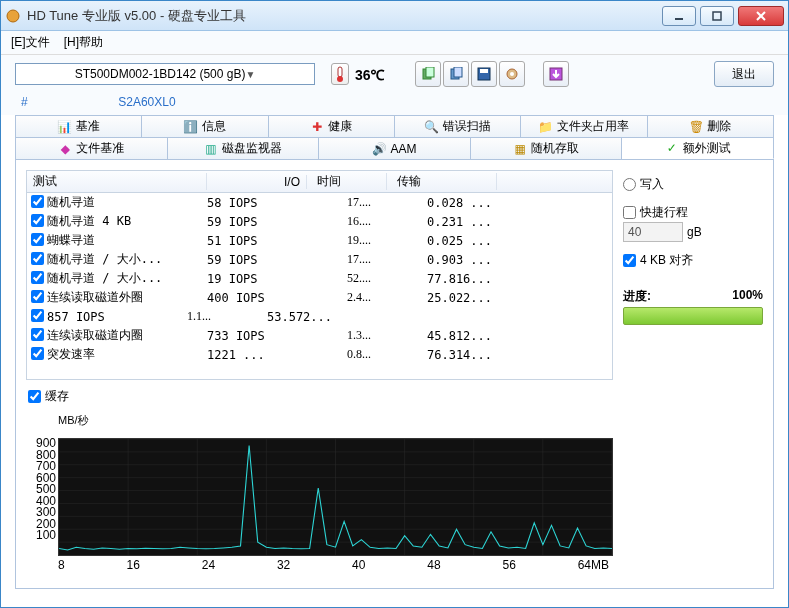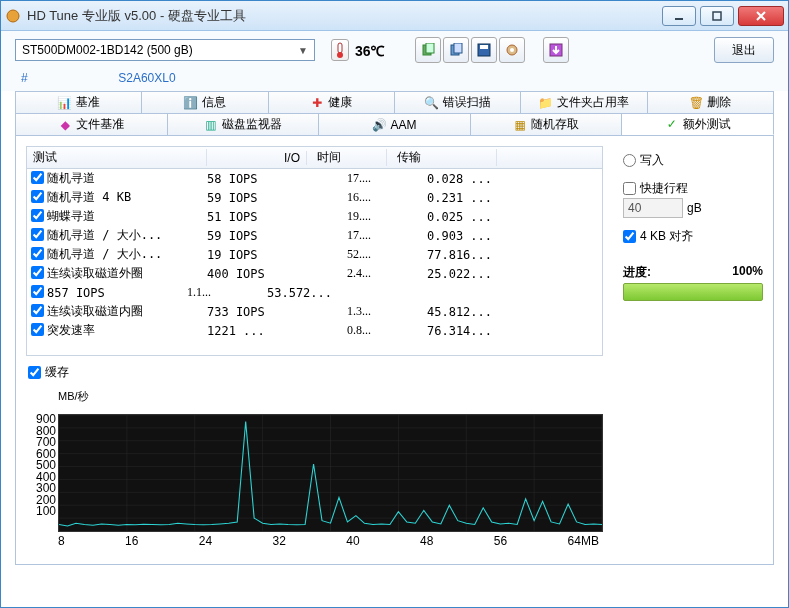--- a/index.html
+++ b/index.html
@@ -7,37 +7,37 @@
 .window { width: 789px; height: 608px; background: #fff; border: 1px solid #3a86c8; position: relative; }
 .titlebar { height: 30px; background: linear-gradient(#e8f2fc, #cfe4f8); display: flex; align-items: center; padding: 0 4px; border-bottom: 1px solid #9ec3e6; }
 .titlebar .app-icon { width: 16px; height: 16px; margin-right: 6px; }
 .titlebar .title { flex: 1; color: #333; font-size: 13px; }
 .titlebar .win-btns { display: flex; gap: 4px; }
 .titlebar .win-btn { width: 34px; height: 20px; border: 1px solid #6a8fb5; border-radius: 3px; display: flex; align-items: center; justify-content: center; background: linear-gradient(#f6fbff,#d7e9f9); cursor: pointer; }
 .titlebar .win-btn.close { background: linear-gradient(#f07878,#d83a3a); border-color: #a02a2a; color:#fff; width: 46px; }
 .menubar { height: 24px; display: flex; align-items: center; padding: 0 10px; gap: 14px; background:#f8fbfe; border-bottom:1px solid #ddd; }
 .menubar span { cursor: pointer; }
 .toolbar-row { display: flex; align-items: center; padding: 6px 14px; gap: 10px; background:#f8fbfe; }
-.drive-select { width: 300px; height: 22px; border: 1px solid #7a9cc0; background: #fff; display: flex; align-items: center; padding: 0 6px; font-family: monospace; justify-content: space-between; cursor:pointer; }
+.drive-select { width: 300px; height: 22px; border: 1px solid #7a9cc0; background: #fff; display: flex; align-items: center; padding: 0 6px; font-family: monospace; justify-content: center; cursor:pointer; }
 .drive-select .arrow { font-size:10px; color:#555; }
 .temp-box { display:flex; align-items:center; gap:6px; margin-left:6px; }
 .temp-box .thermo { width:18px; height:22px; border:1px solid #aaa; border-radius:3px; display:flex; align-items:center; justify-content:center; background:linear-gradient(#fff,#eee); }
 .temp-val { font-weight:bold; font-size:14px; }
 .tool-icons { display:flex; gap:2px; margin-left:20px; }
 .tool-icons .tb { width:26px; height:26px; border:1px solid #aaa; border-radius:3px; background:linear-gradient(#fff,#e8eef6); display:flex; align-items:center; justify-content:center; cursor:pointer; }
 .exit-btn { margin-left: auto; width:60px; height:26px; border:1px solid #8aa6c4; border-radius:3px; background:linear-gradient(#fff,#e3ecf6); cursor:pointer; }
 .serial-row { padding: 2px 20px 6px; font-family: monospace; color:#2a6fc9; background:#f8fbfe; }
 .serial-row .hash { color:#2a6fc9; display:inline-block; width:90px; }
 .tabs-area { margin: 0 14px; }
 .tab-row { display:flex; }
 .tab { flex:1; height:22px; border:1px solid #b0c4de; border-bottom:none; background:linear-gradient(#fdfdfd,#ecf2f9); display:flex; align-items:center; justify-content:center; gap:4px; cursor:pointer; font-size:12px; }
 .tab + .tab { border-left:none; }
 .tab.active { background:#fff; font-weight:normal; position:relative; z-index:2; border-bottom:1px solid #fff; }
 .tab .ticon { width:14px; height:14px; display:inline-flex; align-items:center; justify-content:center; }
-.content { border:1px solid #b0c4de; margin:0 14px 10px; padding:10px; display:flex; gap:20px; height:430px; background:#fff; }
+.content { border:1px solid #b0c4de; margin:0 14px 10px; padding:10px; display:flex; gap:10px; height:430px; background:#fff; }
 .left-col { flex:1; display:flex; flex-direction:column; }
 .test-table { border:1px solid #c8d4e2; height:210px; overflow:hidden; }
 .test-table .thead { display:flex; background:linear-gradient(#fcfdff,#eef3fa); border-bottom:1px solid #c8d4e2; height:22px; align-items:center; }
 .test-table .thead div { padding:0 6px; border-right:1px solid #dbe3ee; }
 .col-test { width:180px; }
 .col-io { width:100px; text-align:right; }
 .col-time { width:80px; text-align:left; padding-left:10px !important; }
 .col-xfer { width:110px; text-align:left; padding-left:10px !important; }
 .tbody .row { display:flex; height:19px; align-items:center; padding-left:4px; }
 .tbody .row .chk { width:16px; }
@@ -87,20 +87,24 @@
         </div>
       <div class="win-btn close">
           <svg width="12" height="12">
             <line x1="2" y1="2" x2="10" y2="10" stroke="#fff" stroke-width="2"></line>
             <line x1="10" y1="2" x2="2" y2="10" stroke="#fff" stroke-width="2"></line>
           </svg>
         </div>
     </div>
   </div>
 
+  <div class="menubar">
+    <span>[E]文件</span>
+    <span>[H]帮助</span>
+  </div>
 
   <div class="toolbar-row">
     <div class="drive-select">
       <span>ST500DM002-1BD142      (500 gB)</span>
       <span class="arrow">▼</span>
     </div>
     <div class="temp-box">
       <div class="thermo">
         <svg width="10" height="16">
             <rect x="3" y="1" width="4" height="10" rx="2" fill="#fff" stroke="#a33"></rect>

